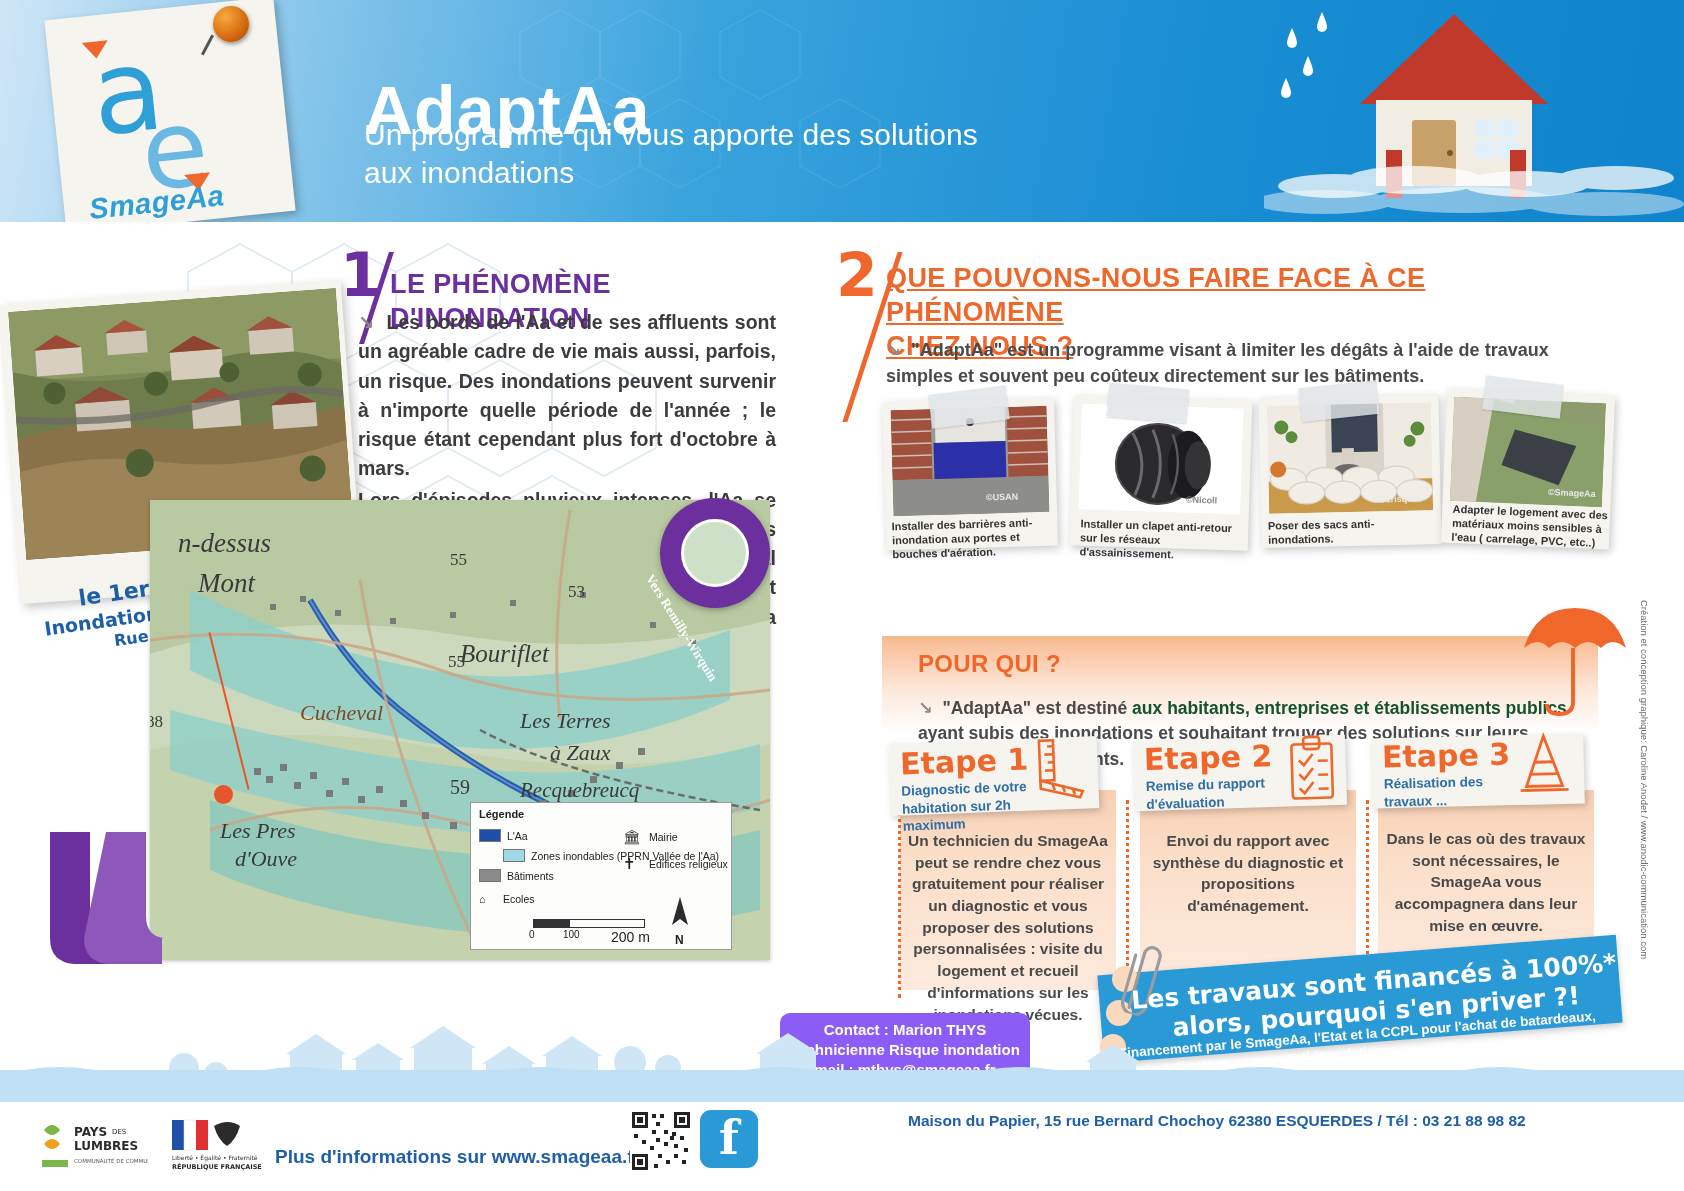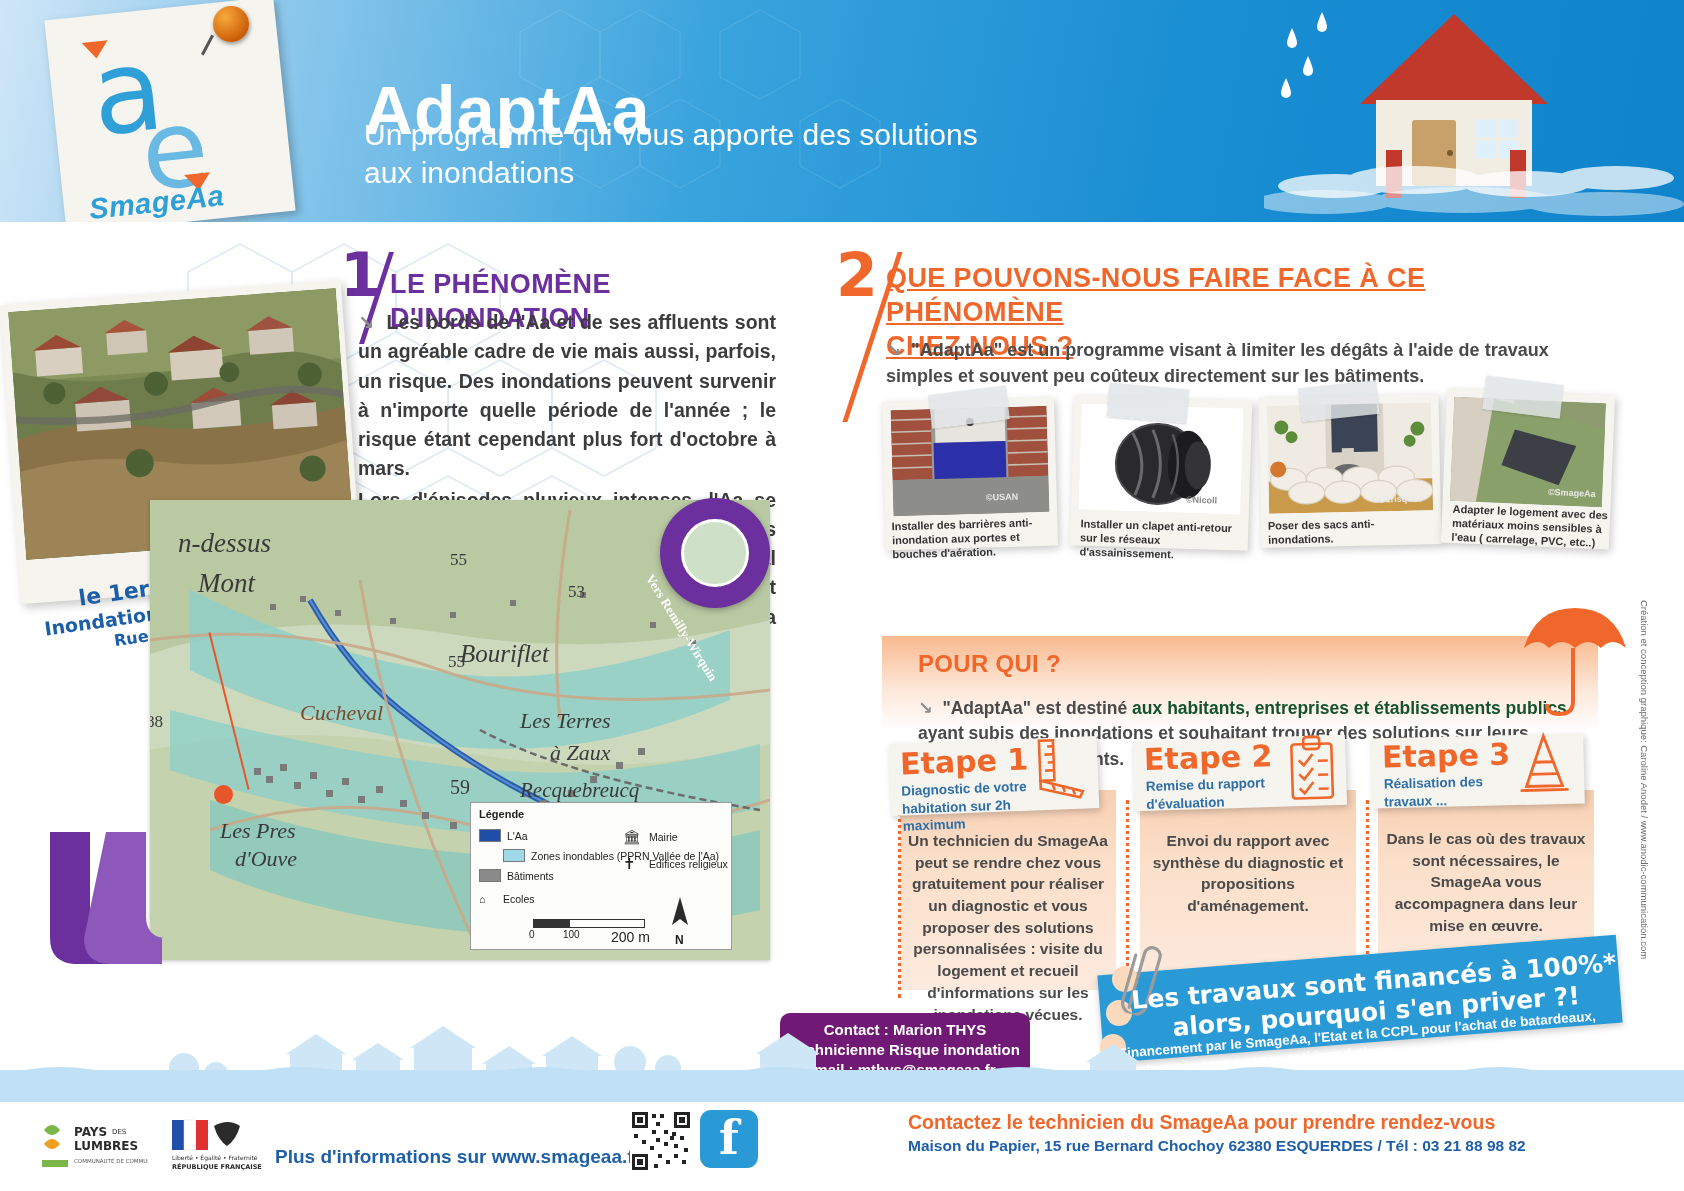--- a/index.html
+++ b/index.html
@@ -131,21 +131,21 @@
     transform:rotate(-4.5deg);box-shadow:0 3px 7px rgba(0,0,0,.2);}
   #blue-banner-txt{left:1130px;top:967px;width:490px;transform:rotate(-4.5deg);
     color:#fff;font-size:25px;font-weight:bold;text-align:center;line-height:1.2;
     font-family:"DejaVu Sans",sans-serif;}
   #blue-note{left:1110px;top:1026px;width:500px;transform:rotate(-4.5deg);
     color:#fff;font-size:13.5px;line-height:1.35;font-weight:600;}
   .punch{position:absolute;width:26px;height:26px;border-radius:50%;background:#fbd9bd;}
   #clip{left:1128px;top:938px;width:30px;height:78px;transform:rotate(16deg);}
 
   
-  #contact-box{left:780px;top:1013px;width:250px;height:86px;background:#701a75;
+  #contact-box{left:780px;top:1013px;width:250px;height:86px;background:#8b5cf6;
     border-radius:10px;color:#fff;text-align:center;font-size:15px;line-height:1.32;
     padding-top:7px;box-sizing:border-box;font-weight:600;}
 
   
   #skyline{left:0;top:1020px;width:1684px;height:82px;}
   #footer{left:0;top:1102px;width:1684px;height:89px;background:#fff;}
   #waterband{left:0;top:1070px;width:1684px;height:32px;background:#bfe0f5;}
 
   
   #footer-left{left:40px;top:1118px;display:flex;align-items:center;gap:22px;}
@@ -712,17 +712,16 @@
       <rect x="44" y="34" width="4" height="4"></rect>
       <rect x="54" y="38" width="4" height="4"></rect>
     <rect x="24" y="54" width="4" height="4"></rect>
       <rect x="40" y="26" width="4" height="4"></rect>
   </g>
 </svg>
 
 <div class="abs" id="fb">f</div>
 
 <div class="abs" id="footer-right">
-  <div id="fr-line1">Contactez le technicien du SmageAa pour prendre rendez-vous</div>
   <div class="fr-line">Maison du Papier, 15 rue Bernard Chochoy 62380 ESQUERDES / Tél : 03 21 88 98 82</div>
 </div>
 
 <div class="abs" id="vcredit">Création et conception graphique: Caroline Anodet / www.anodic-communication.com</div>
 
 </body></html>

